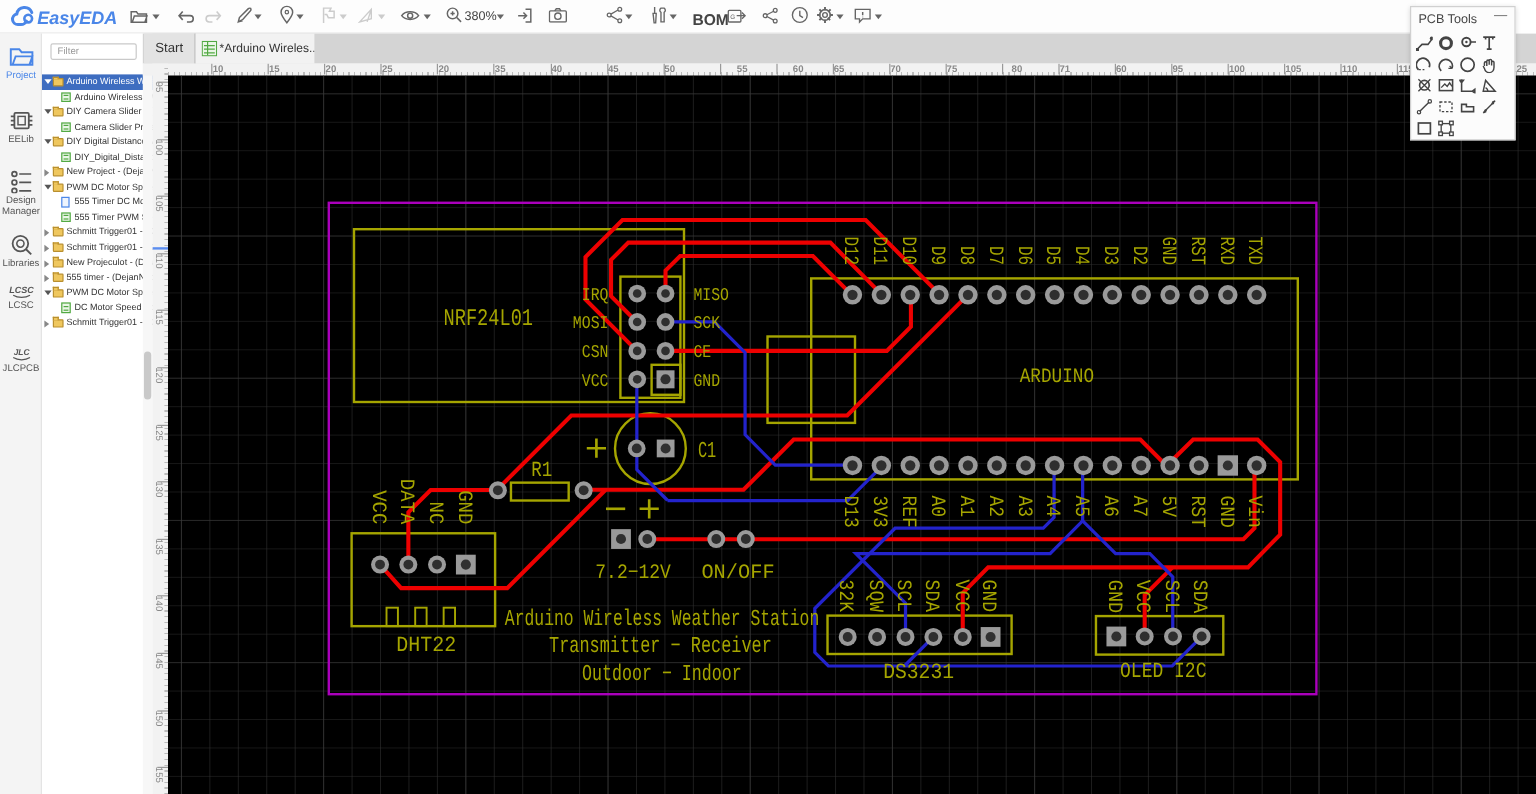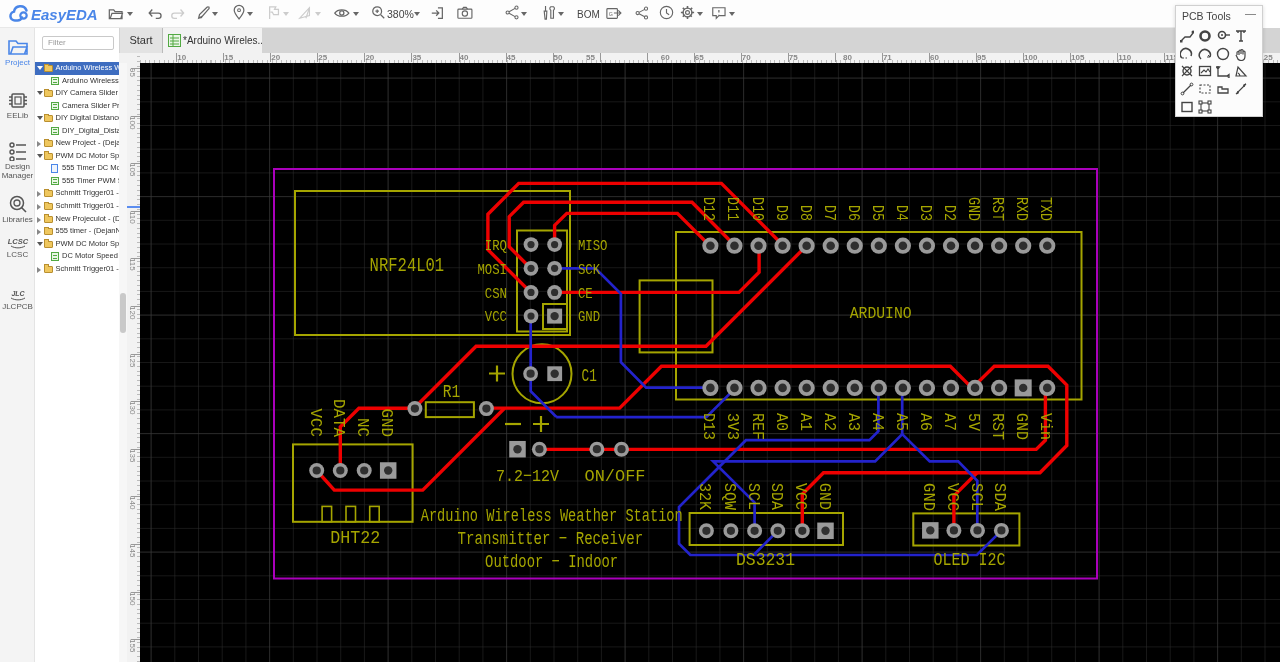--- a/index.html
+++ b/index.html
@@ -104,21 +104,21 @@
         <circle cx="13" cy="3" r="1.8" fill="none" stroke="#666" stroke-width="1.2"></circle>
         <circle cx="13" cy="14" r="1.8" fill="none" stroke="#666" stroke-width="1.2"></circle>
         <path d="M4.6 7.7 11.4 3.8 M4.6 9.3 11.4 13.2" stroke="#666" stroke-width="1.2"></path>
       </svg>
       <span class="caret" style="left:521px"></span>
       <svg class="tbi" style="left:542px; top:5px" width="14.1" height="15.0" viewBox="0 0 16 17">
         <path d="M4 1v6 M2.5 7h3L5 16H3.5z" fill="none" stroke="#666" stroke-width="1.3"></path>
         <path d="M10 2c-1.5 1-1.5 3 0 4v9h3V6c1.5-1 1.5-3 0-4z" fill="none" stroke="#666" stroke-width="1.3"></path>
       </svg>
       <span class="caret" style="left:558px"></span>
-      <span style="position:absolute; left:577px; top:9px; font-size:10px; font-weight:normal; color:#444;">BOM</span>
+      <span style="position:absolute; left:577px; top:9px; font-size:13px; font-weight:bold; color:#444;">BOM</span>
       <svg class="tbi" style="left:606px; top:6px" width="15.8" height="14.1" viewBox="0 0 18 16">
         <rect x="1" y="3" width="12" height="11" rx="1" fill="none" stroke="#666" stroke-width="1.3"></rect>
         <path d="M9 8h8 M14 5l3 3-3 3" fill="none" stroke="#666" stroke-width="1.3"></path>
         <text x="3" y="11" font-size="6" fill="#666">G</text>
       </svg>
       <svg class="tbi" style="left:635px; top:6px" width="14.1" height="14.1" viewBox="0 0 16 16">
         <circle cx="3" cy="8" r="1.8" fill="none" stroke="#666" stroke-width="1.2"></circle>
         <circle cx="12.5" cy="3" r="1.8" fill="none" stroke="#666" stroke-width="1.2"></circle>
         <circle cx="12.5" cy="13" r="1.8" fill="none" stroke="#666" stroke-width="1.2"></circle>
         <path d="M4.6 7.2 11 3.8 M4.6 8.8 11 12.2" stroke="#666" stroke-width="1.2"></path>
@@ -277,21 +277,21 @@
       <div class="rnum" style="left:225.4px; top:0px;">20</div>
       <div style="position:absolute;left:224.4px;top:0;width:1px;height:9px;background:#999"></div>
       <div class="rnum" style="left:272.4px; top:0px;">35</div>
       <div style="position:absolute;left:271.4px;top:0;width:1px;height:9px;background:#999"></div>
       <div class="rnum" style="left:319.5px; top:0px;">40</div>
       <div style="position:absolute;left:318.5px;top:0;width:1px;height:9px;background:#999"></div>
       <div class="rnum" style="left:366.6px; top:0px;">45</div>
       <div style="position:absolute;left:365.6px;top:0;width:1px;height:9px;background:#999"></div>
       <div class="rnum" style="left:413.6px; top:0px;">50</div>
       <div style="position:absolute;left:412.6px;top:0;width:1px;height:9px;background:#999"></div>
-      <div class="rnum" style="left:446px; top:0px;text-align:center;">55</div>
+      <div class="rnum" style="left:474px; top:0px;text-align:center;">55</div>
       <div style="position:absolute;left:459.7px;top:0;width:1px;height:9px;background:#999"></div>
       <div class="rnum" style="left:507.7px; top:0px;margin-left:13px;">60</div>
       <div style="position:absolute;left:506.7px;top:0;width:1px;height:9px;background:#999"></div>
       <div class="rnum" style="left:554.8px; top:0px;">65</div>
       <div style="position:absolute;left:553.8px;top:0;width:1px;height:9px;background:#999"></div>
       <div class="rnum" style="left:601.8px; top:0px;">70</div>
       <div style="position:absolute;left:600.8px;top:0;width:1px;height:9px;background:#999"></div>
       <div class="rnum" style="left:648.8px; top:0px;">75</div>
       <div style="position:absolute;left:647.8px;top:0;width:1px;height:9px;background:#999"></div>
       <div class="rnum" style="left:703px; top:0px;text-align:right;">80</div>

